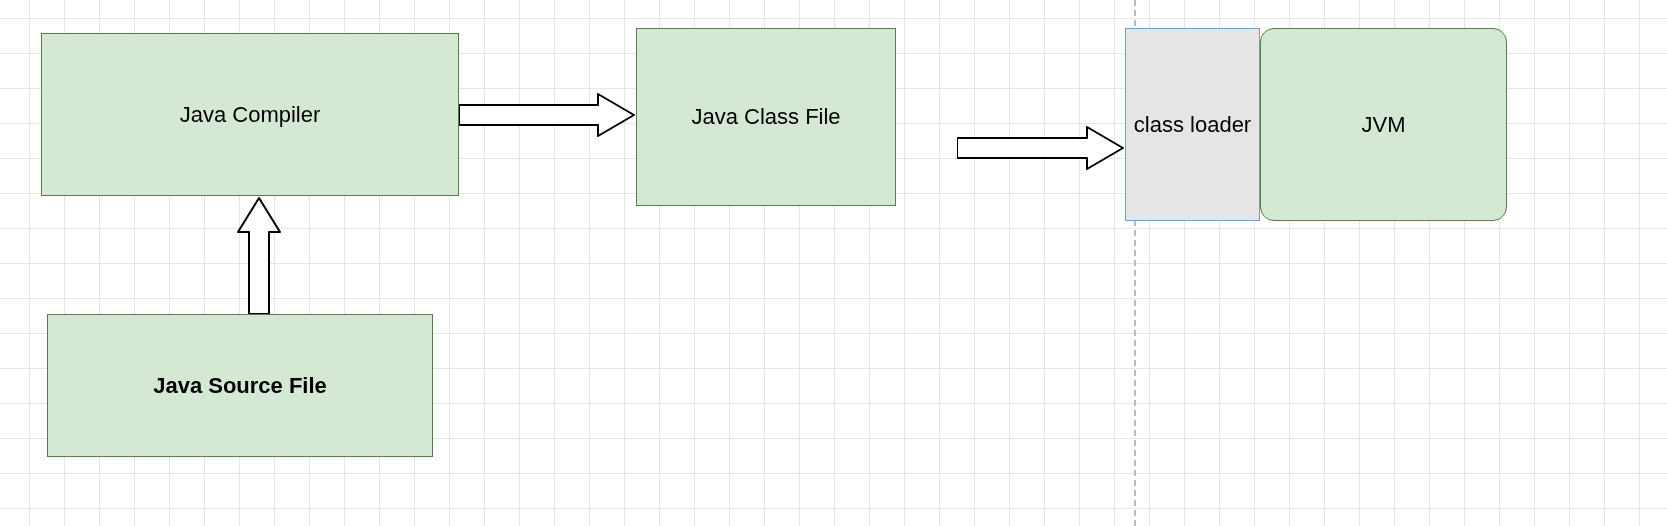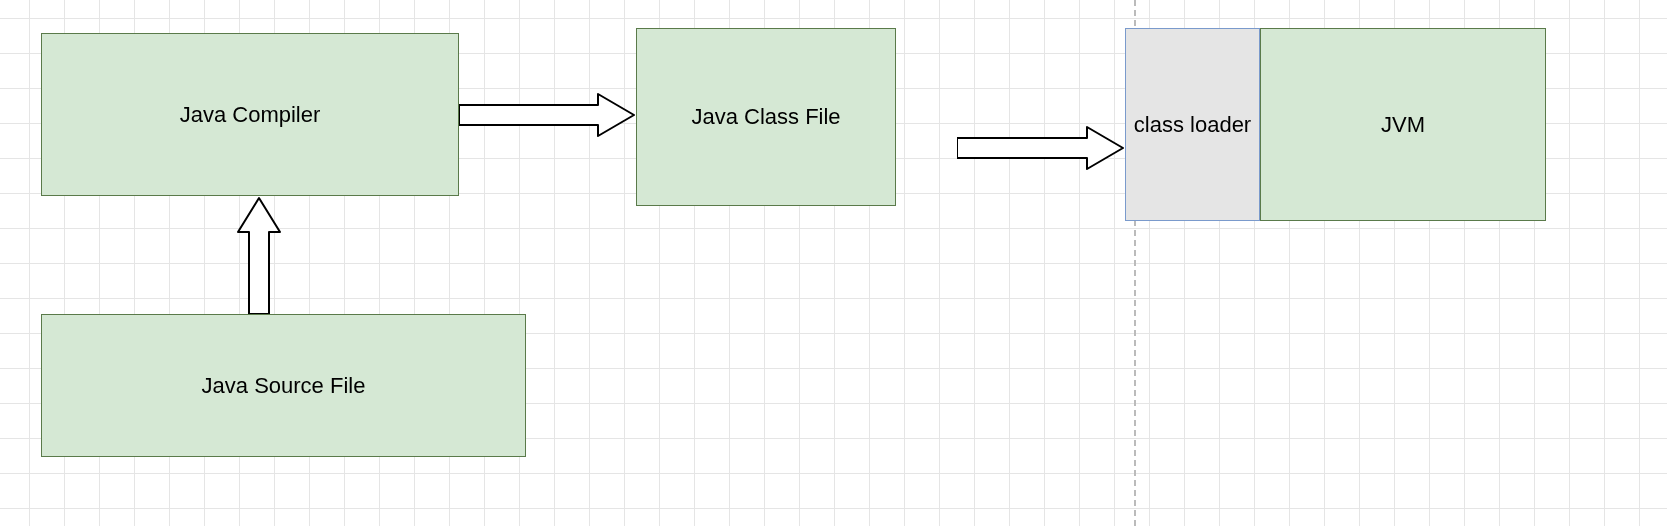--- a/index.html
+++ b/index.html
@@ -43,33 +43,33 @@
 <body>
 
 <div class="grid-bg"></div>
 
 <div class="dashed-line" style="left:1134px; top:0; height:526px;"></div>
 
 <div class="box green-box" style="left:41px; top:33px; width:418px; height:163px;">
   <span>Java Compiler</span>
 </div>
 
-<div class="box green-box" style="left:41px; top:314px; width:485px; height:143px;">
+<div class="box green-box" style="left:47px; top:314px; width:386px; height:143px;font-weight:bold;">
   <span>Java Source File</span>
 </div>
 
 <div class="box green-box" style="left:636px; top:28px; width:260px; height:178px;">
   <span>Java Class File</span>
 </div>
 
 <div class="box blue-box" style="left:1125px; top:28px; width:135px; height:193px;">
   <span>class loader</span>
 </div>
 
-<div class="box green-box" style="left:1260px; top:28px; width:286px; height:193px;">
+<div class="box green-box" style="left:1260px; top:28px; width:247px; height:193px;border-radius:14px;">
   <span>JVM</span>
 </div>
 
 <svg class="arrow" style="left:236px; top:196px; width:46px; height:118px;" viewBox="0 0 46 118">
   <path d="M 13 118 L 13 36 L 2 36 L 23 2 L 44 36 L 33 36 L 33 118 Z" fill="#fff" stroke="#000" stroke-width="2" stroke-linejoin="round"></path>
 </svg>
 
 <svg class="arrow" style="left:459px; top:92px; width:177px; height:46px;" viewBox="0 0 177 46">
   <path d="M 0 13 L 139 13 L 139 2 L 175 23 L 139 44 L 139 33 L 0 33 Z" fill="#fff" stroke="#000" stroke-width="2" stroke-linejoin="round"></path>
 </svg>

